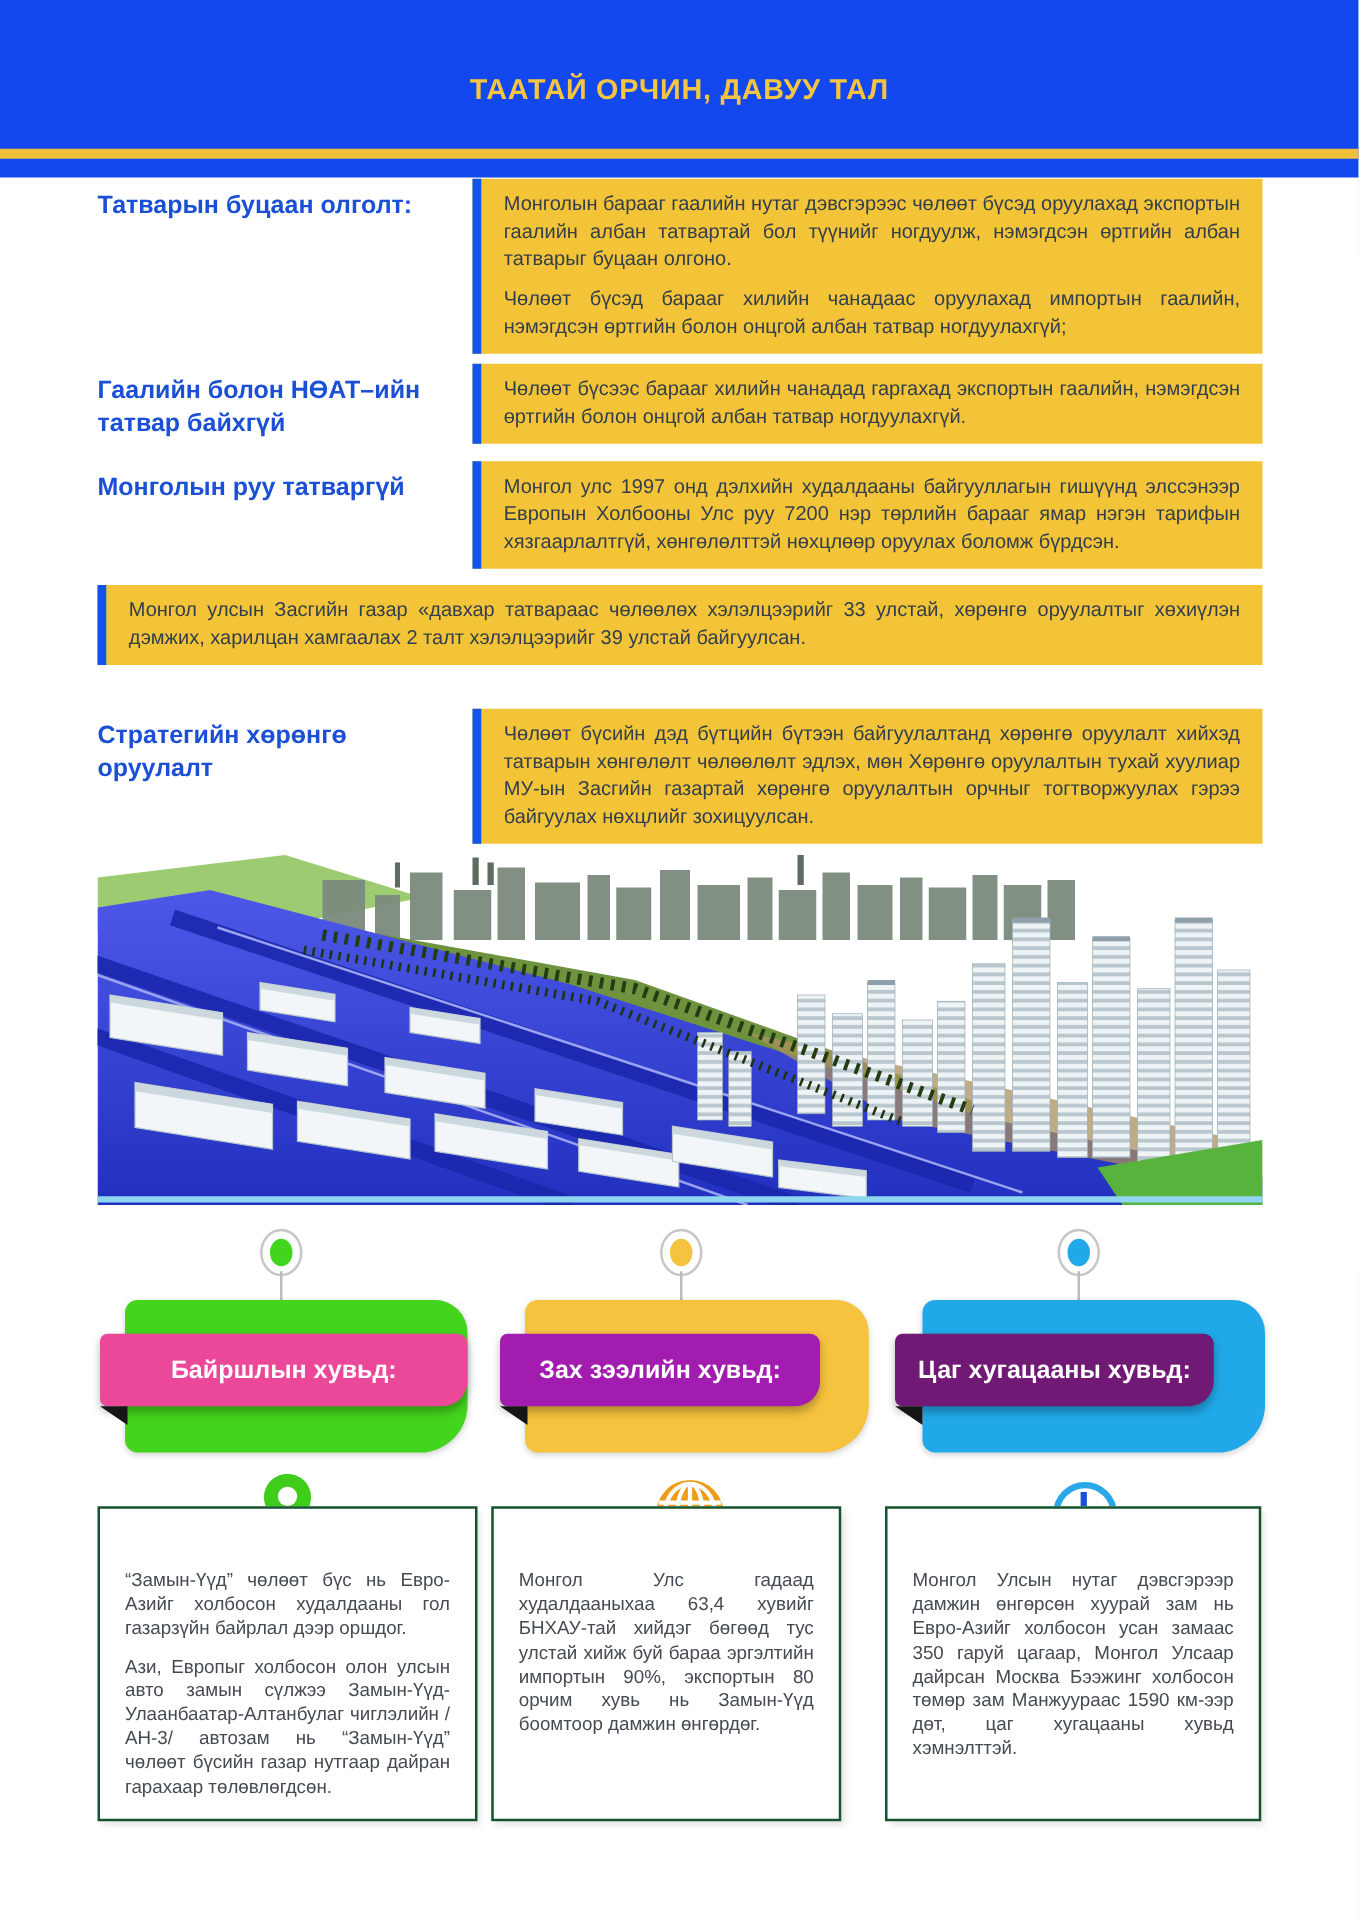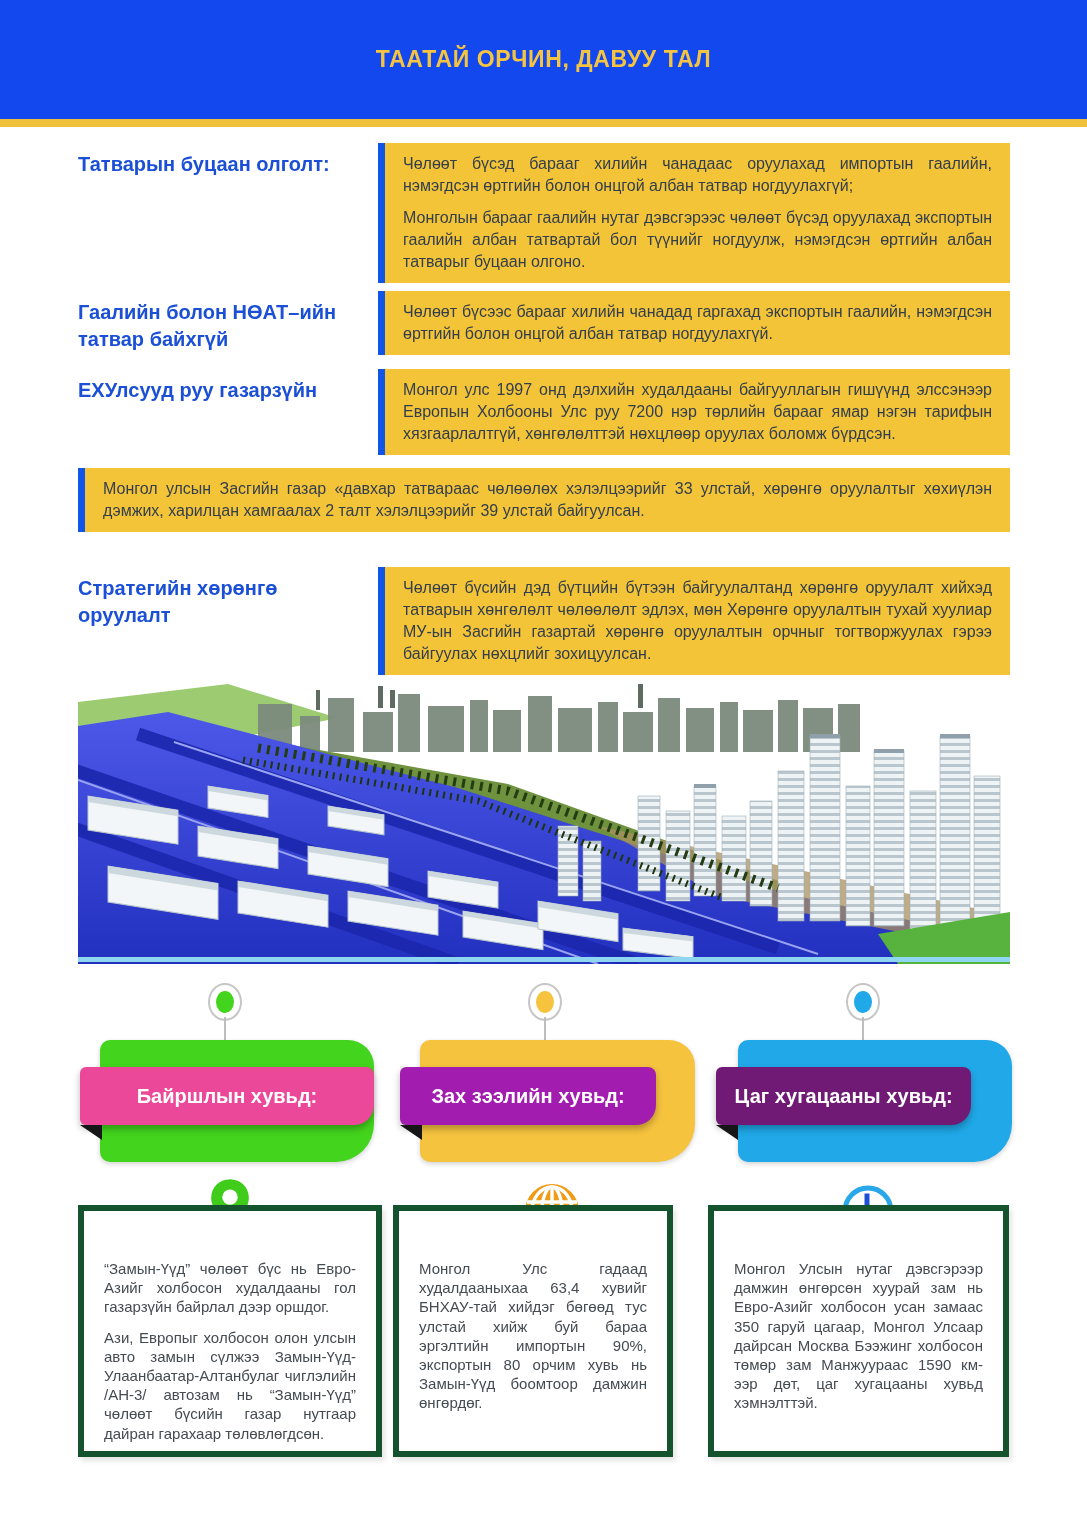--- a/index.html
+++ b/index.html
@@ -2,21 +2,21 @@
 <html><head>
 <meta charset="utf-8">
 <style>
   html,body{margin:0;padding:0;background:#e8e8e8;}
   .page{
     position:relative;width:1087px;height:1536px;margin:0 auto;
     background:#ffffff;overflow:hidden;
     font-family:"Liberation Sans", sans-serif;
   }
   
-  .header-band{position:absolute;top:0;left:0;width:1087px;height:119px;
+  .header-band{position:absolute;top:0;left:0;width:1087px;height:142px;
     background:#1248ee;display:flex;align-items:center;justify-content:center;}
   .header-title{color:#f5c542;font-size:23px;font-weight:bold;letter-spacing:.6px;}
   .header-stripe{position:absolute;top:119px;left:0;width:1087px;height:8px;background:#efc13a;}
 
   
   .section-row{position:absolute;left:78px;width:932px;display:flex;align-items:flex-start;}
   .section-heading{width:300px;flex:0 0 300px;color:#1a4fd6;font-weight:bold;
     font-size:20px;line-height:1.35;padding-top:8px;padding-right:24px;box-sizing:border-box;}
   .section-box{flex:1;background:#f3c437;border-left:7px solid #1155e8;
     padding:10px 18px;box-sizing:border-box;color:#333e4d;font-size:16px;
@@ -36,53 +36,53 @@
   .node-stem{position:absolute;top:42px;width:2px;height:24px;background:#bdbdbd;}
   .ribbon-card{position:absolute;top:65px;height:122px;border-radius:10px 26px 38px 10px;
     box-shadow:0 2px 5px rgba(0,0,0,.18);}
   .ribbon{position:absolute;top:92px;height:58px;border-radius:6px 8px 20px 6px;
     box-shadow:0 4px 7px rgba(0,0,0,.28);display:flex;align-items:center;justify-content:center;
     color:#ffffff;font-weight:bold;font-size:20px;}
   .ribbon-fold{position:absolute;top:150px;width:0;height:0;
     border-top:15px solid #161616;border-left:22px solid transparent;}
   .icon-wrap{position:absolute;background:#ffffff;padding:0 10px;line-height:0;}
   .info-box{position:absolute;top:230px;height:252px;background:#ffffff;
-    border:6px solid #14532d;box-shadow:3px 4px 5px rgba(0,0,0,.10);
+    border:2px solid #14532d;box-shadow:3px 4px 5px rgba(0,0,0,.10);
     padding:48px 20px 14px 20px;box-sizing:border-box;overflow:hidden;
     color:#454b52;font-size:15px;line-height:1.28;text-align:justify;}
   .info-box p{margin:0 0 11px 0;}
   .info-box p:last-child{margin-bottom:0;}
 </style>
 </head>
 <body>
 
 <div class="page">
 
   <div class="header-band">
     <div class="header-title">ТААТАЙ ОРЧИН, ДАВУУ ТАЛ</div>
   </div>
   <div class="header-stripe"></div>
 
   <div class="section-row" style="top:143px;">
     <div class="section-heading">Татварын буцаан олголт:</div>
     <div class="section-box">
+      <p>Монголын барааг гаалийн нутаг дэвсгэрээс чөлөөт бүсэд оруулахад экспортын гаалийн албан татвартай бол түүнийг ногдуулж, нэмэгдсэн өртгийн албан татварыг буцаан олгоно.</p>
       <p>Чөлөөт бүсэд барааг хилийн чанадаас оруулахад импортын гаалийн, нэмэгдсэн өртгийн болон онцгой албан татвар ногдуулахгүй;</p>
-      <p>Монголын барааг гаалийн нутаг дэвсгэрээс чөлөөт бүсэд оруулахад экспортын гаалийн албан татвартай бол түүнийг ногдуулж, нэмэгдсэн өртгийн албан татварыг буцаан олгоно.</p>
     </div>
   </div>
 
   <div class="section-row" style="top:291px;">
     <div class="section-heading">Гаалийн болон НӨАТ–ийн татвар байхгүй</div>
     <div class="section-box">
       <p>Чөлөөт бүсээс барааг хилийн чанадад гаргахад экспортын гаалийн, нэмэгдсэн өртгийн болон онцгой албан татвар ногдуулахгүй.</p>
     </div>
   </div>
 
   <div class="section-row" style="top:369px;">
-    <div class="section-heading">ЕХУлсууд руу газарзүйн</div>
+    <div class="section-heading">Монголын руу татваргүй</div>
     <div class="section-box">
       <p>Монгол улс 1997 онд дэлхийн худалдааны байгууллагын гишүүнд элссэнээр Европын Холбооны Улс руу 7200 нэр төрлийн барааг ямар нэгэн тарифын хязгаарлалтгүй, хөнгөлөлттэй нөхцлөөр оруулах боломж бүрдсэн.</p>
     </div>
   </div>
 
   <div class="section-row" style="top:468px;">
     <div class="section-box">
       <p>Монгол улсын Засгийн газар «давхар татвараас чөлөөлөх хэлэлцээрийг 33 улстай, хөрөнгө оруулалтыг хөхиүлэн дэмжих, харилцан хамгаалах 2 талт хэлэлцээрийг 39 улстай байгуулсан.</p>
     </div>
   </div>

